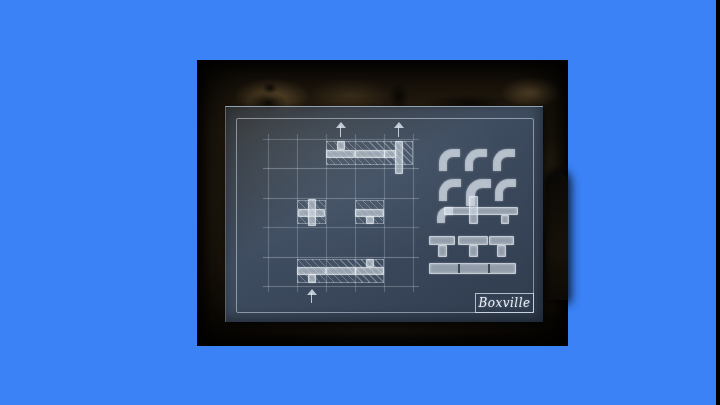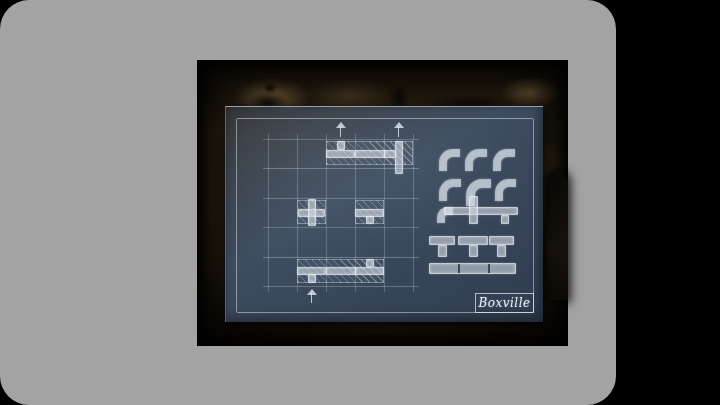--- a/index.html
+++ b/index.html
@@ -1,17 +1,17 @@
 <!DOCTYPE html>
 <html><head>
 <meta charset="utf-8">
 <style>
   html,body{margin:0;padding:0;background:#000;}
-  .stage{position:relative;width:616px;height:405px;background:#a3a3a3;overflow:hidden;
-         font-family:"DejaVu Sans",sans-serif;border-radius:29px;}
+  .stage{position:relative;width:716px;height:405px;background:#3b82f6;overflow:hidden;
+         font-family:"DejaVu Sans",sans-serif;}
   
   .wall{position:absolute;left:197px;top:60px;width:371px;height:286px;
     background:
       radial-gradient(ellipse 26px 16px at 71px 43px,  rgba(12,9,5,0.95),  transparent 75%),
       radial-gradient(ellipse 10px 8px  at 73px 28px,  rgba(10,8,5,0.9),   transparent 75%),
       radial-gradient(ellipse 14px 20px at 202px 37px, rgba(10,8,5,0.9),   transparent 75%),
       radial-gradient(ellipse 60px 12px at 273px 43px, rgba(10,8,5,0.85),  transparent 75%),
       radial-gradient(ellipse 55px 26px at 75px 36px,  rgba(122,97,58,0.9),transparent 70%),
       radial-gradient(ellipse 60px 25px at 153px 35px, rgba(88,70,42,0.65),transparent 70%),
       radial-gradient(ellipse 45px 22px at 335px 32px, rgba(128,102,62,0.85),transparent 70%),

